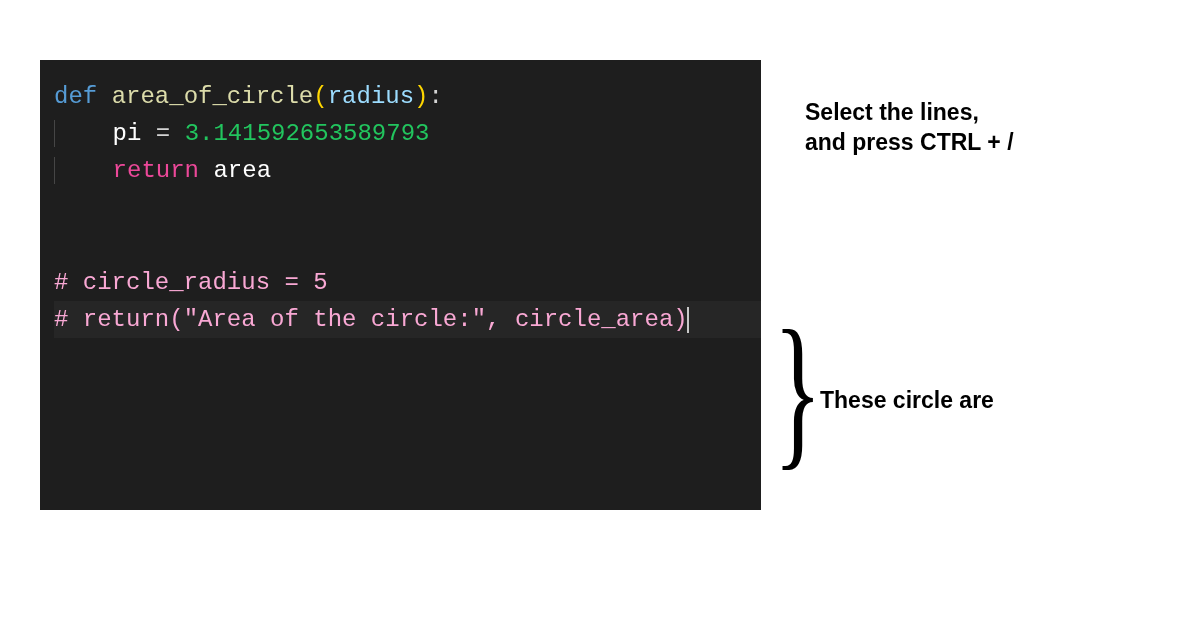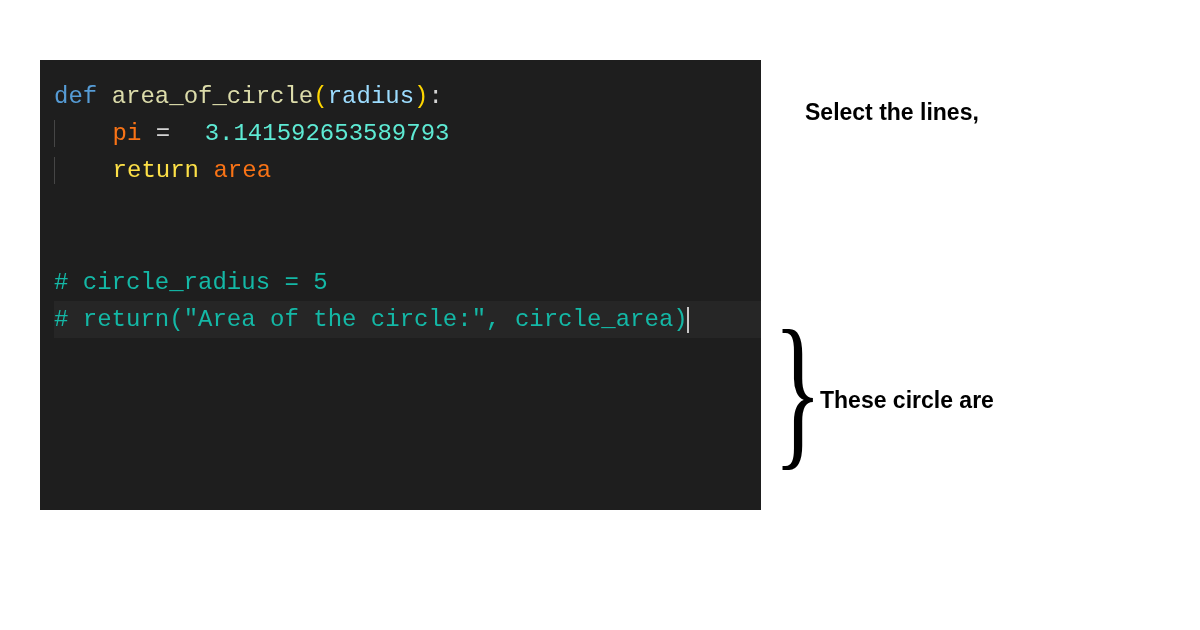--- a/index.html
+++ b/index.html
@@ -32,25 +32,25 @@
     }
     .indent-guide {
       border-left: 1px solid rgba(255,255,255,0.18);
       padding-left: 0;
     }
     .kw-def { color: #569cd6; }
     .func-name { color: #dcdcaa; }
     .paren { color: #ffd700; }
     .param { color: #9cdcfe; }
     .colon-punc { color: #d4d4d4; }
-    .var { color: #f97316; }
+    .var { color: #ffffff; }
     .op { color: #d4d4d4; }
-    .num { color: #5eead4; margin-left: 20px; }
-    .kw-return { color: #fde047; }
-    .commented { color: #14b8a6; }
+    .num { color: #22c55e; }
+    .kw-return { color: #ec4899; }
+    .commented { color: #f9a8d4; }
     .cursor {
       display: inline-block;
       width: 2px;
       height: 1.1em;
       background: #c8c8c8;
       vertical-align: text-bottom;
       margin-left: -1px;
     }
     .highlight-line {
       background: rgba(255,255,255,0.04);
@@ -95,19 +95,20 @@
   <div class="code-line"><span class="indent-guide">    </span><span class="var">pi</span><span> </span><span class="op">=</span><span> </span><span class="num">3.141592653589793</span></div>
   <div class="code-line"><span class="indent-guide">    </span><span class="kw-return">return</span><span> </span><span class="var">area</span></div>
   <div class="code-line">&nbsp;</div>
   <div class="code-line">&nbsp;</div>
   <div class="code-line"><span class="commented"># circle_radius = 5</span></div>
   <div class="code-line highlight-line"><span class="commented"># return(</span><span class="commented">"Area of the circle:"</span><span class="commented">, circle_area)</span><span class="cursor"></span></div>
 </div>
 
 <div class="annotation annotation-top">
   <div>Select the lines,</div>
+  <div>and press CTRL + /</div>
 </div>
 
 <div class="brace brace-pos">}</div>
 
 <div class="annotation annotation-bottom">
   <div>These circle are</div>
 </div>
 
 </body></html>

